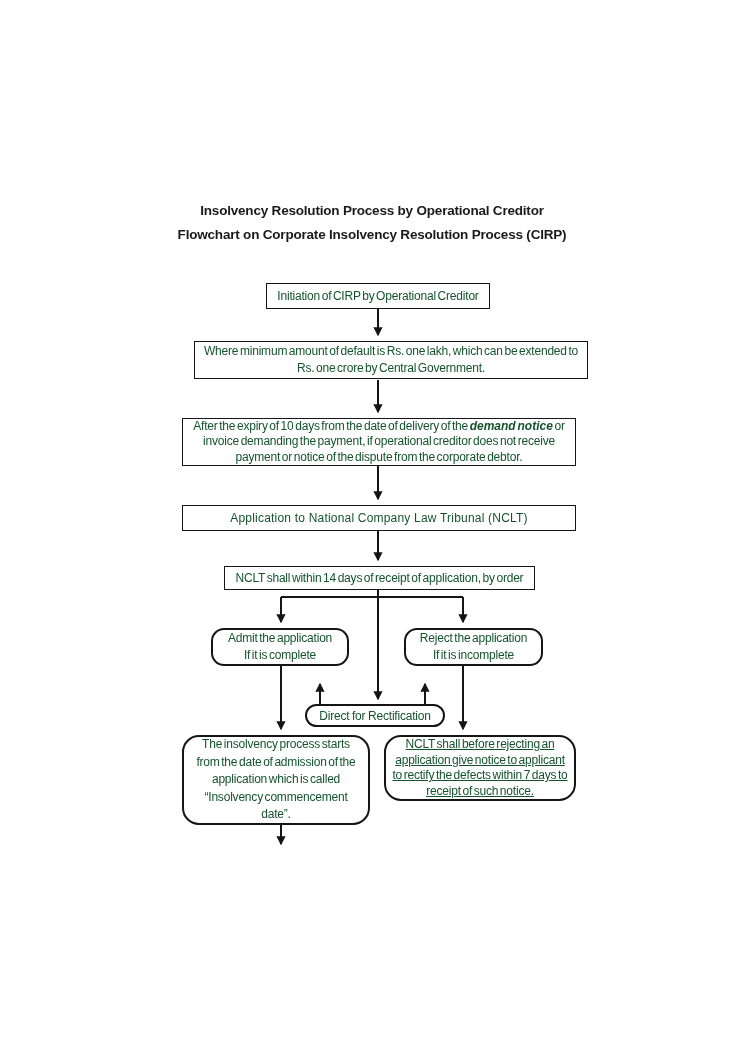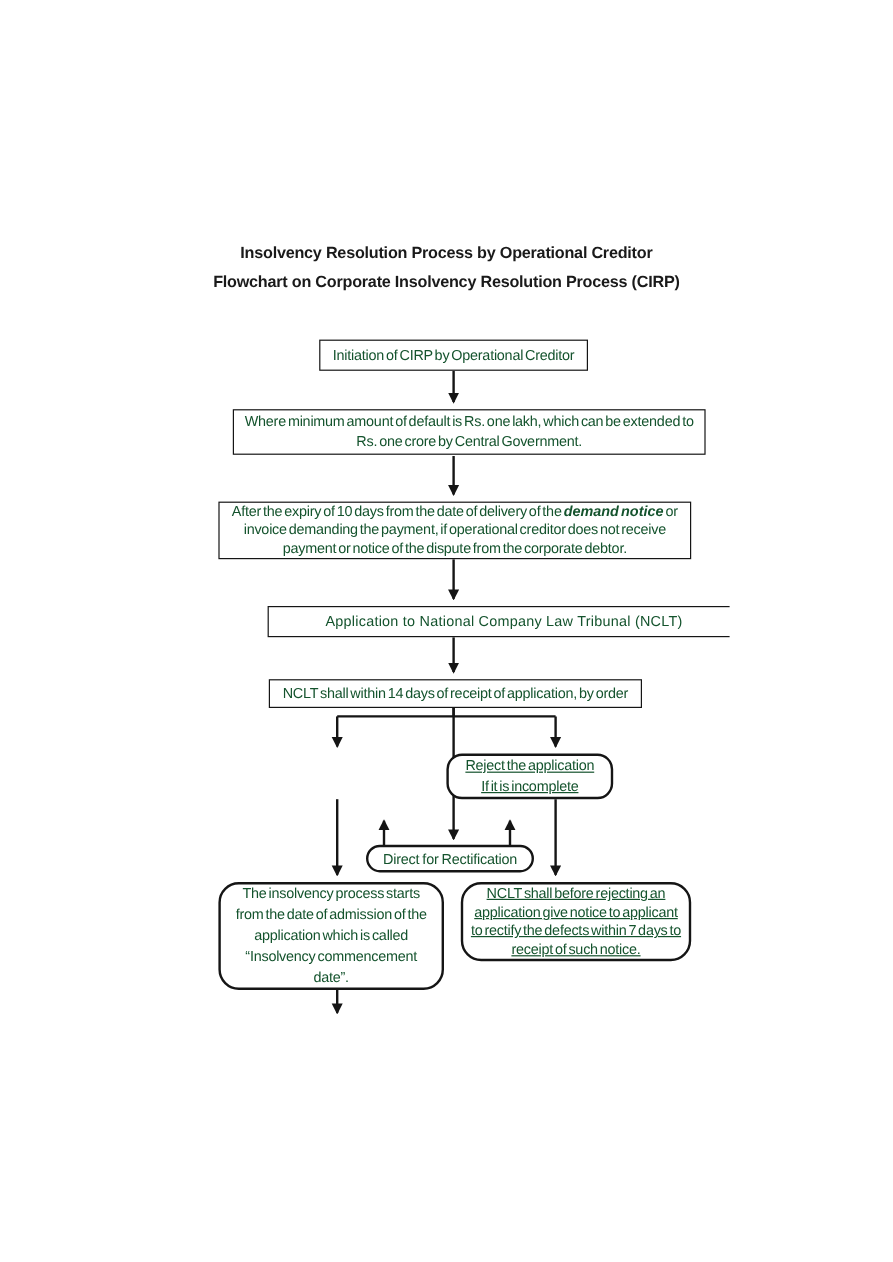--- a/index.html
+++ b/index.html
@@ -72,24 +72,24 @@
     font-weight: bold;
     font-style: italic;
     letter-spacing: 0;
   }
   .two-line span { display: block; }
 
   
   #n-initiation   { left: 266px; top: 283px; width: 224px; height: 26px; }
   #n-minimum      { left: 182px; top: 341px; width: 394px; height: 38px; line-height: 17px; margin-left: 12px; }
   #n-expiry       { left: 182px; top: 418px; width: 394px; height: 48px; line-height: 15.5px; padding: 1px 10px; }
-  #n-application  { left: 182px; top: 505px; width: 394px; height: 26px; letter-spacing: 0.2px; word-spacing: 0; margin-left: 41px; }
+  #n-application  { left: 182px; top: 505px; width: 394px; height: 26px; letter-spacing: 0.2px; word-spacing: 0; }
   #n-order        { left: 224px; top: 566px; width: 311px; height: 24px; }
   #n-admit        { left: 211px; top: 628px; width: 138px; height: 38px; line-height: 17px; }
-  #n-reject       { left: 372px; top: 628px; width: 139px; height: 38px; line-height: 17px; text-decoration: underline; }
+  #n-reject       { left: 404px; top: 628px; width: 139px; height: 38px; line-height: 17px; }
   #n-rectify      { left: 305px; top: 704px; width: 140px; height: 23px; word-spacing: -0.5px; }
   #n-commence     { left: 182px; top: 735px; width: 188px; height: 90px; }
   #n-notice       { left: 384px; top: 735px; width: 192px; height: 66px; line-height: 15.5px; text-decoration: underline; }
 </style>
 </head>
 <body>
 
 <div id="page">
 
   <div id="titles">
@@ -139,20 +139,26 @@
   </div>
 
   <div class="node" id="n-application">
     <p>Application to National Company Law Tribunal (NCLT)</p>
   </div>
 
   <div class="node" id="n-order">
     <p>NCLT shall within 14 days of receipt of application, by order</p>
   </div>
 
+  <div class="node rounded two-line" id="n-admit">
+    <p>
+        <span>Admit the application</span>
+        <span>If it is complete</span>
+      </p>
+  </div>
 
   <div class="node rounded two-line" id="n-reject">
     <p>
         <span>Reject the application</span>
         <span>If it is incomplete</span>
       </p>
   </div>
 
   <div class="node big-rounded" id="n-commence">
     <p>The insolvency process starts from the date of admission of the application which is called “Insolvency commencement date”.</p>

